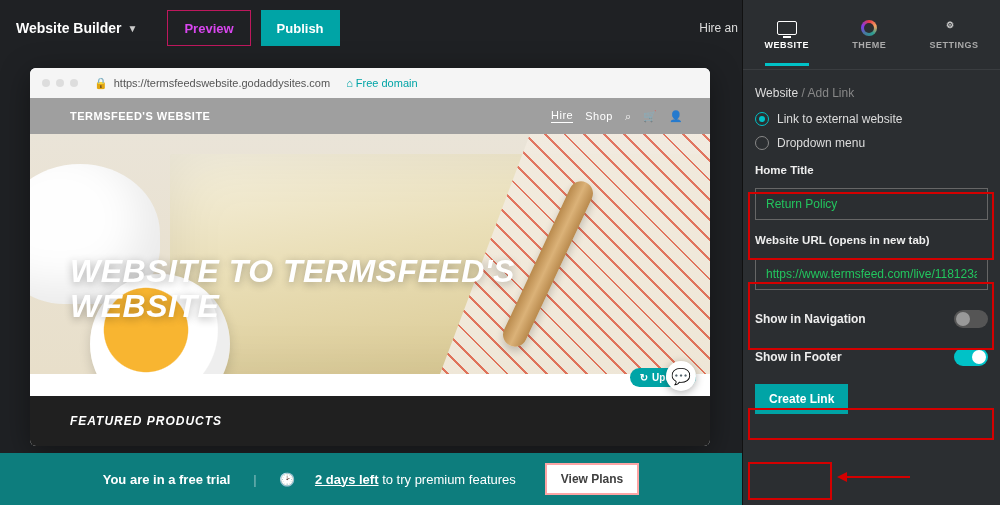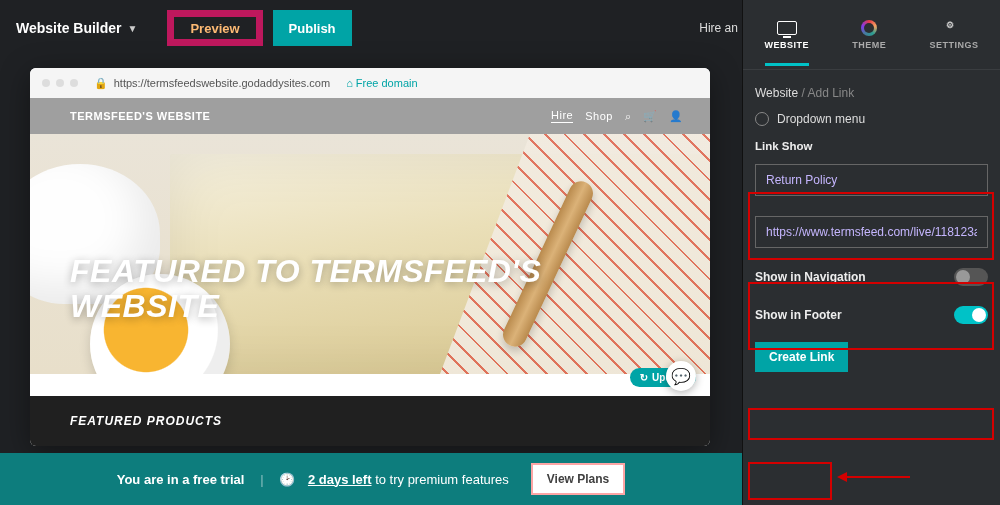--- a/index.html
+++ b/index.html
@@ -3,21 +3,21 @@
 <meta charset="utf-8">
 <style>
   * { box-sizing: border-box; margin: 0; padding: 0; }
   body { font-family: -apple-system, BlinkMacSystemFont, "Segoe UI", Arial, sans-serif; background: #1f2124; color: #fff; width: 1000px; height: 505px; overflow: hidden; position: relative; }
 
   
   .topbar { display: flex; align-items: center; height: 56px; padding: 13px 16px; }
   .brand { display: flex; align-items: center; gap: 6px; font-weight: 700; font-size: 14px; margin-right: 30px; }
   .brand .chev { font-size: 10px; color: #ccc; }
   .btn { display: inline-flex; align-items: center; justify-content: center; font-size: 13px; font-weight: 600; height: 36px; padding: 0 16px; cursor: pointer; user-select: none; }
-  .btn-preview { border: 7px solid #be185d; background: transparent; color: #fdba74; margin-right: 10px; }
+  .btn-preview { border: 1px solid #be185d; background: transparent; color: #d946ef; margin-right: 10px; }
   .btn-publish { background: #00a4a6; color: #fff; }
   .top-right { margin-left: auto; display: flex; align-items: center; gap: 10px; font-size: 12px; color: #ddd; }
   .top-right .sep { color: #555; }
   .btn-nextsteps { border: 1px solid #888; padding: 6px 12px; display: flex; align-items: center; gap: 6px; color: #fff; font-weight: 600; font-size: 13px; }
 
   
   .right-tabs { position: absolute; top: 0; right: 0; width: 258px; height: 505px; background: #2b2e31; border-left: 1px solid #111; }
   .tab-row { display: flex; justify-content: space-around; align-items: center; height: 70px; border-bottom: 1px solid #3a3d40; }
   .tab { display: flex; flex-direction: column; align-items: center; gap: 4px; font-size: 9px; font-weight: 700; letter-spacing: 0.5px; color: #aaa; padding: 6px 8px; position: relative; }
   .tab.active { color: #fff; }
@@ -34,21 +34,21 @@
   .panel-body { padding: 10px 12px; font-size: 12px; color: #ddd; }
   .breadcrumb { font-size: 12px; color: #888; margin: 6px 0 12px; }
   .breadcrumb .bc-root { color: #ddd; }
   .radio-row { display: flex; align-items: center; gap: 8px; margin-bottom: 10px; font-size: 12px; }
   .radio { width: 14px; height: 14px; border-radius: 50%; border: 1.5px solid #888; position: relative; }
   .radio.checked { border-color: #00c2c7; }
   .radio.checked::after { content: ""; position: absolute; inset: 3px; background: #00c2c7; border-radius: 50%; }
 
   .form-group { margin-top: 14px; }
   .form-label { font-size: 11.5px; font-weight: 700; color: #eee; margin-bottom: 6px; }
-  .text-input { width: 100%; background: #2b2e31; border: 1px solid #666; color: #c4b5fd; font-size: 12px; padding: 8px 10px; margin-top: 6px; }
+  .text-input { width: 100%; background: #2b2e31; border: 1px solid #666; color: #22c55e; font-size: 12px; padding: 8px 10px; margin-top: 6px; }
 
   .toggle-row { display: flex; align-items: center; justify-content: space-between; margin-top: 20px; font-size: 12px; font-weight: 700; color: #eee; }
   .toggle { width: 34px; height: 18px; border-radius: 10px; background: #555; position: relative; }
   .toggle::after { content: ""; position: absolute; width: 14px; height: 14px; border-radius: 50%; background: #999; top: 2px; left: 2px; }
   .toggle.on { background: #00c2c7; }
   .toggle.on::after { background: #fff; left: 18px; }
 
   .create-row { margin-top: 18px; }
   .btn-create { background: #00a4a6; color: #fff; font-size: 12px; padding: 8px 14px; font-weight: 600; display: inline-block; }
 
@@ -83,21 +83,21 @@
   .mug { position: absolute; left: -30px; top: 30px; width: 160px; height: 140px; background: #fefefe; border-radius: 50% 50% 40% 40%; box-shadow: inset -20px -20px 40px rgba(0,0,0,.08); }
   .yolk { position: absolute; left: 60px; bottom: -40px; width: 140px; height: 140px; border-radius: 50%; background: radial-gradient(circle at 40% 40%, #f8b531 0 35%, #fff 36% 60%, #eee 61%); box-shadow: 0 4px 12px rgba(0,0,0,.15); }
   .pin { position: absolute; right: 150px; top: 40px; width: 24px; height: 180px; background: linear-gradient(90deg, #b98a4d, #dbb278, #b98a4d); border-radius: 12px; transform: rotate(25deg); box-shadow: 2px 4px 8px rgba(0,0,0,.2); }
   .welcome { position: absolute; left: 40px; top: 120px; font-size: 32px; font-weight: 800; color: #fff; line-height: 1.1; letter-spacing: 0.5px; text-shadow: 0 2px 8px rgba(0,0,0,.3); font-style: italic; }
   .update-pill { position: absolute; right: 14px; top: 300px; background: #00a4a6; color: #fff; font-size: 10px; font-weight: 700; padding: 4px 10px; border-radius: 12px; display: flex; align-items: center; gap: 4px; }
   .featured-bar { position: absolute; left: 0; right: 0; bottom: 0; height: 50px; background: #202020; display: flex; align-items: center; padding: 0 40px; }
   .featured-title { font-size: 12px; font-weight: 800; letter-spacing: 1px; color: #fff; font-style: italic; }
   .chat-bubble { position: absolute; right: 14px; bottom: 55px; width: 30px; height: 30px; border-radius: 50%; background: #fff; box-shadow: 0 2px 8px rgba(0,0,0,.3); display: flex; align-items: center; justify-content: center; color: #333; }
 
   
-  .trial-bar { position: absolute; left: 0; bottom: 0; width: 742px; height: 52px; background: #0d7d7d; display: flex; align-items: center; justify-content: center; gap: 12px; font-size: 13px; color: #fff; }
+  .trial-bar { position: absolute; left: 0; bottom: 0; width: 742px; height: 52px; background: #0d7d7d; display: flex; align-items: center; justify-content: center; gap: 19px; font-size: 13px; color: #fff; }
   .trial-bar .sep2 { color: rgba(255,255,255,.5); margin: 0 4px; }
   .clock { display: inline-flex; }
   .days { text-decoration: underline; font-weight: 600; }
   .btn-plans { background: #fff; color: #404040; border: 2px solid #fca5a5; font-size: 12px; font-weight: 700; padding: 7px 14px; margin-left: 10px; }
 </style>
 </head>
 <body>
 
 <div class="topbar">
   <div class="brand">
@@ -140,30 +140,35 @@
   </div>
 
   <div class="panel-body">
     <div class="breadcrumb">
       <span class="bc-root">Website</span>
       <span> / </span>
       <span>Add Link</span>
     </div>
 
     <div class="radio-row">
+      <div class="radio checked"></div>
+      <span>Link to external website</span>
+    </div>
+    <div class="radio-row">
       <div class="radio"></div>
       <span>Dropdown menu</span>
     </div>
 
     <div class="form-group">
-      <div class="form-label">Link Show</div>
+      <div class="form-label">Home Title</div>
       <input class="text-input" value="Return Policy" style="">
     </div>
 
     <div class="form-group">
+      <div class="form-label">Website URL (opens in new tab)</div>
       <input class="text-input" value="https://www.termsfeed.com/live/118123ab-" style="">
     </div>
 
     <div class="toggle-row">
       <span>Show in Navigation</span>
       <div class="toggle"></div>
     </div>
     <div class="toggle-row">
       <span>Show in Footer</span>
       <div class="toggle on"></div>
@@ -207,21 +212,21 @@
 
   <div class="hero">
     <div class="hero-img">
       <div class="board"></div>
       <div class="cloth"></div>
       <div class="mug"></div>
       <div class="pin"></div>
       <div class="yolk"></div>
     </div>
     <div class="welcome">
-      <div>FEATURED TO TERMSFEED'S</div>
+      <div>WEBSITE TO TERMSFEED'S</div>
       <div>WEBSITE</div>
     </div>
   </div>
 
   <div class="update-pill">
     <span>↻</span>
     <span>Update</span>
   </div>
 
   <div class="chat-bubble">

